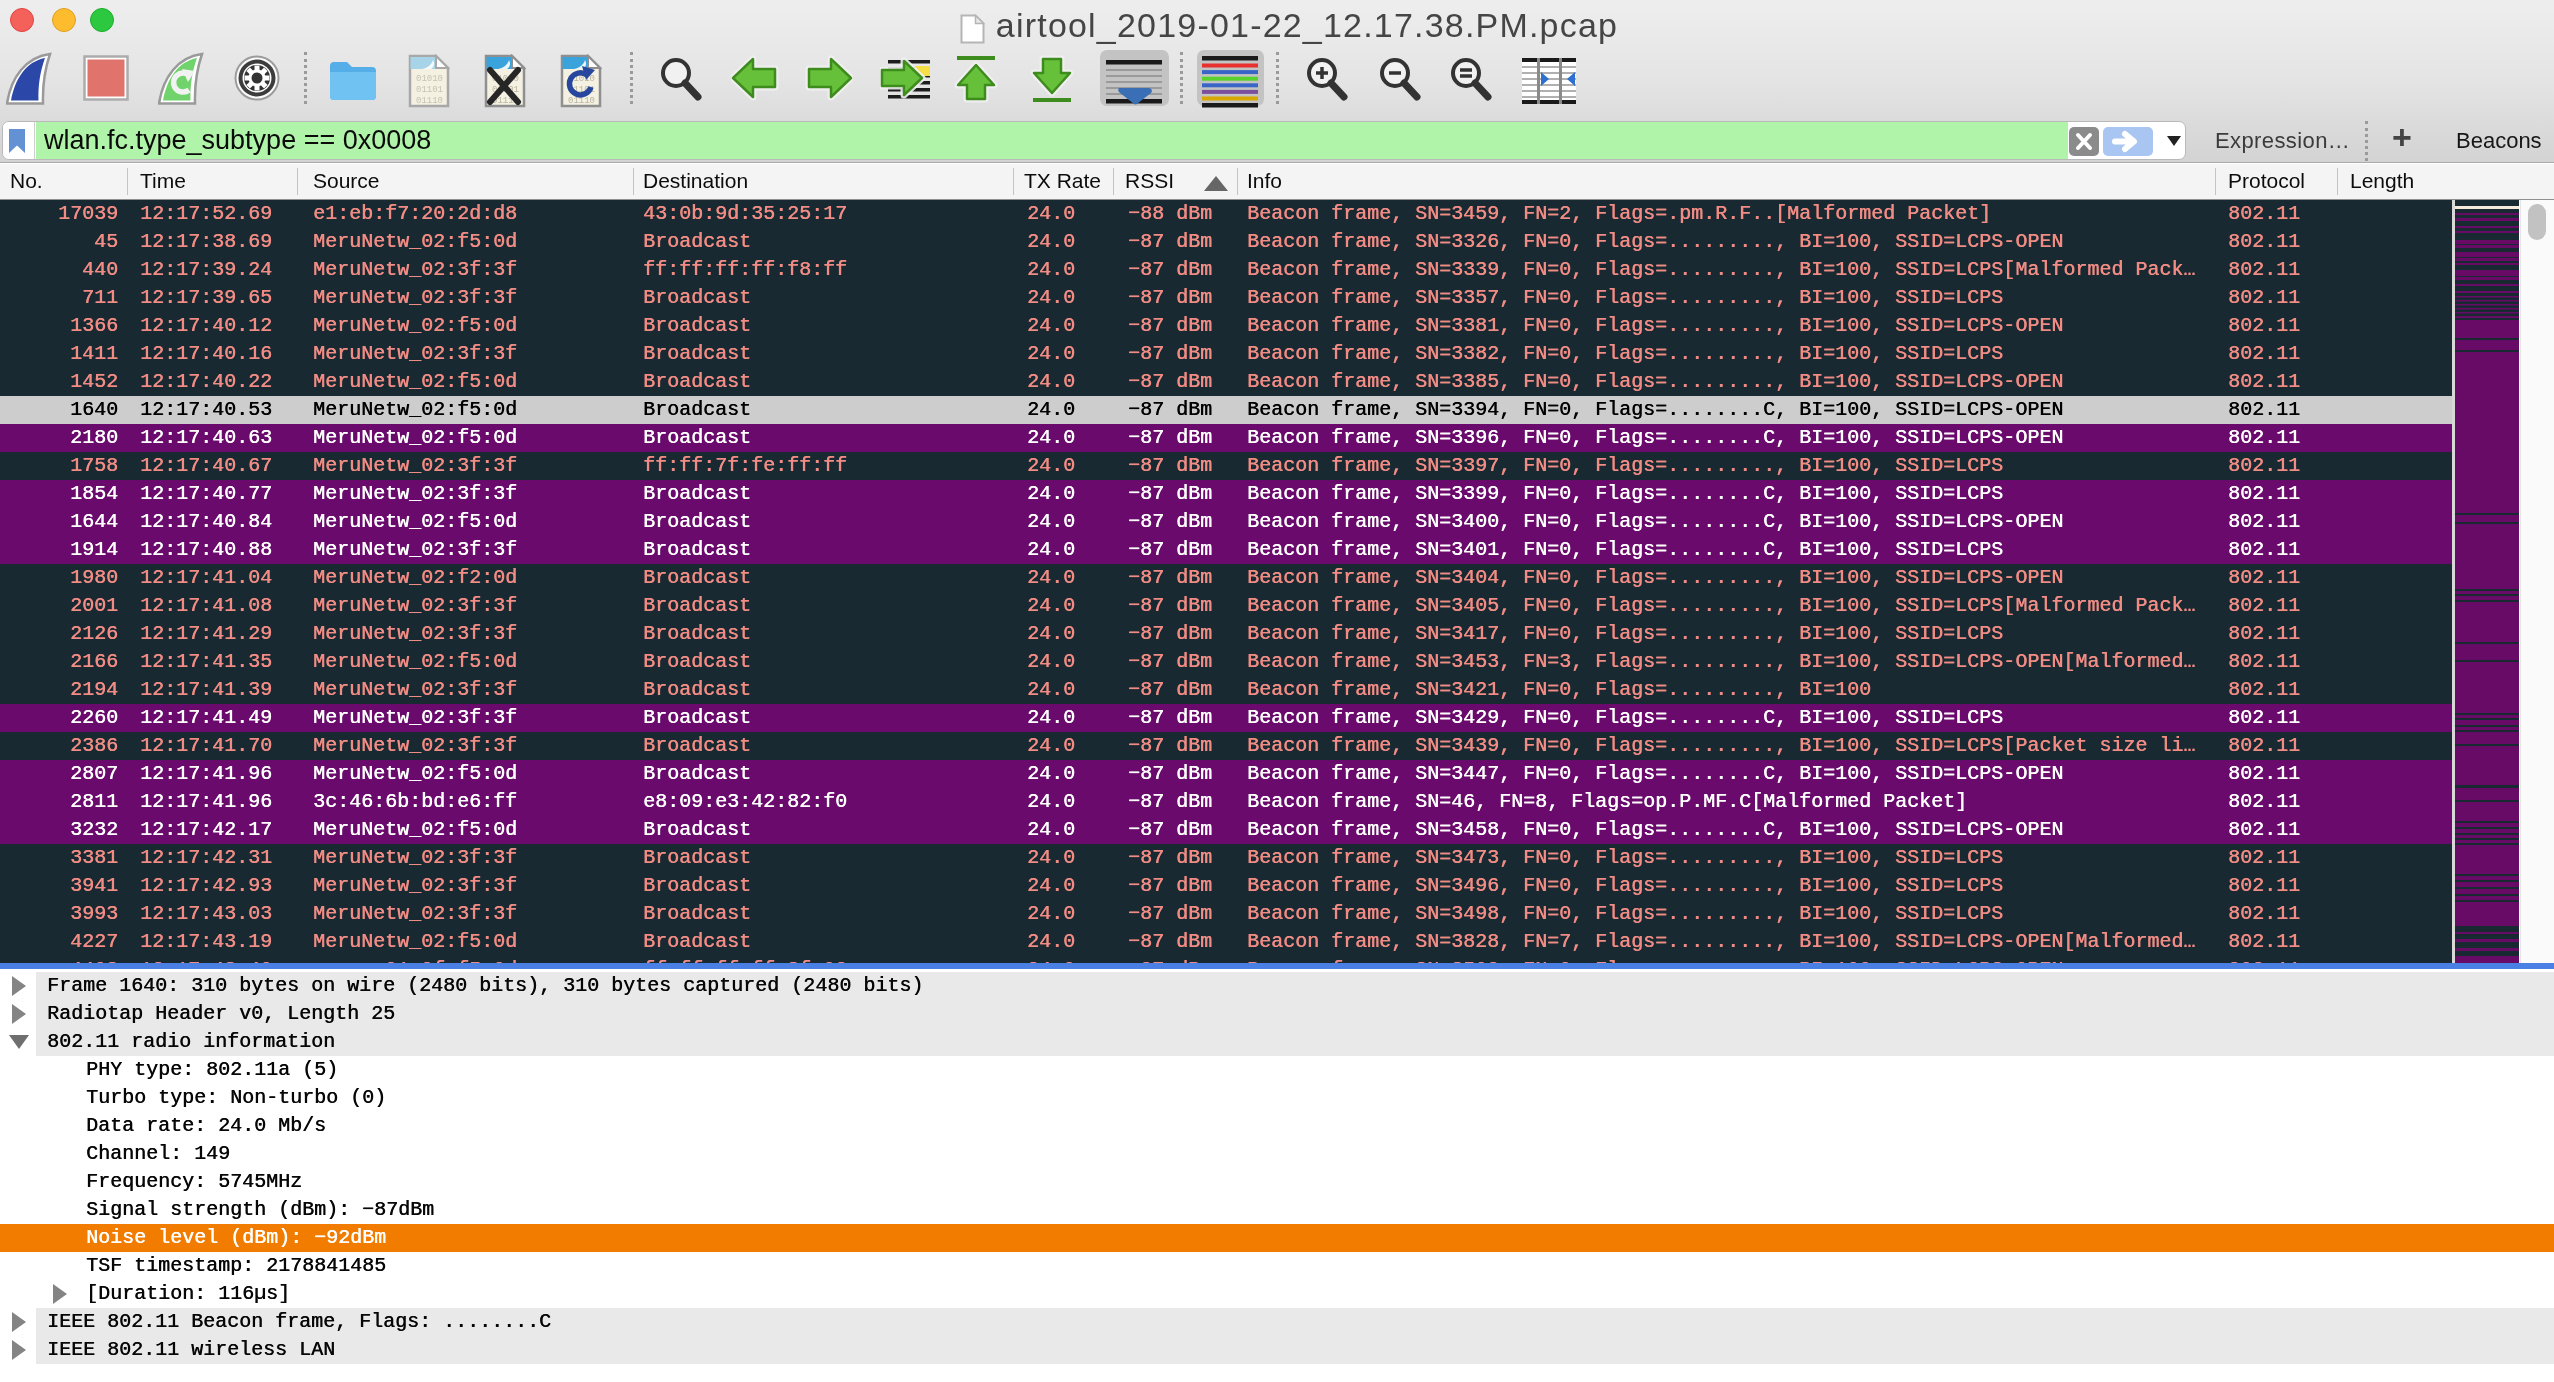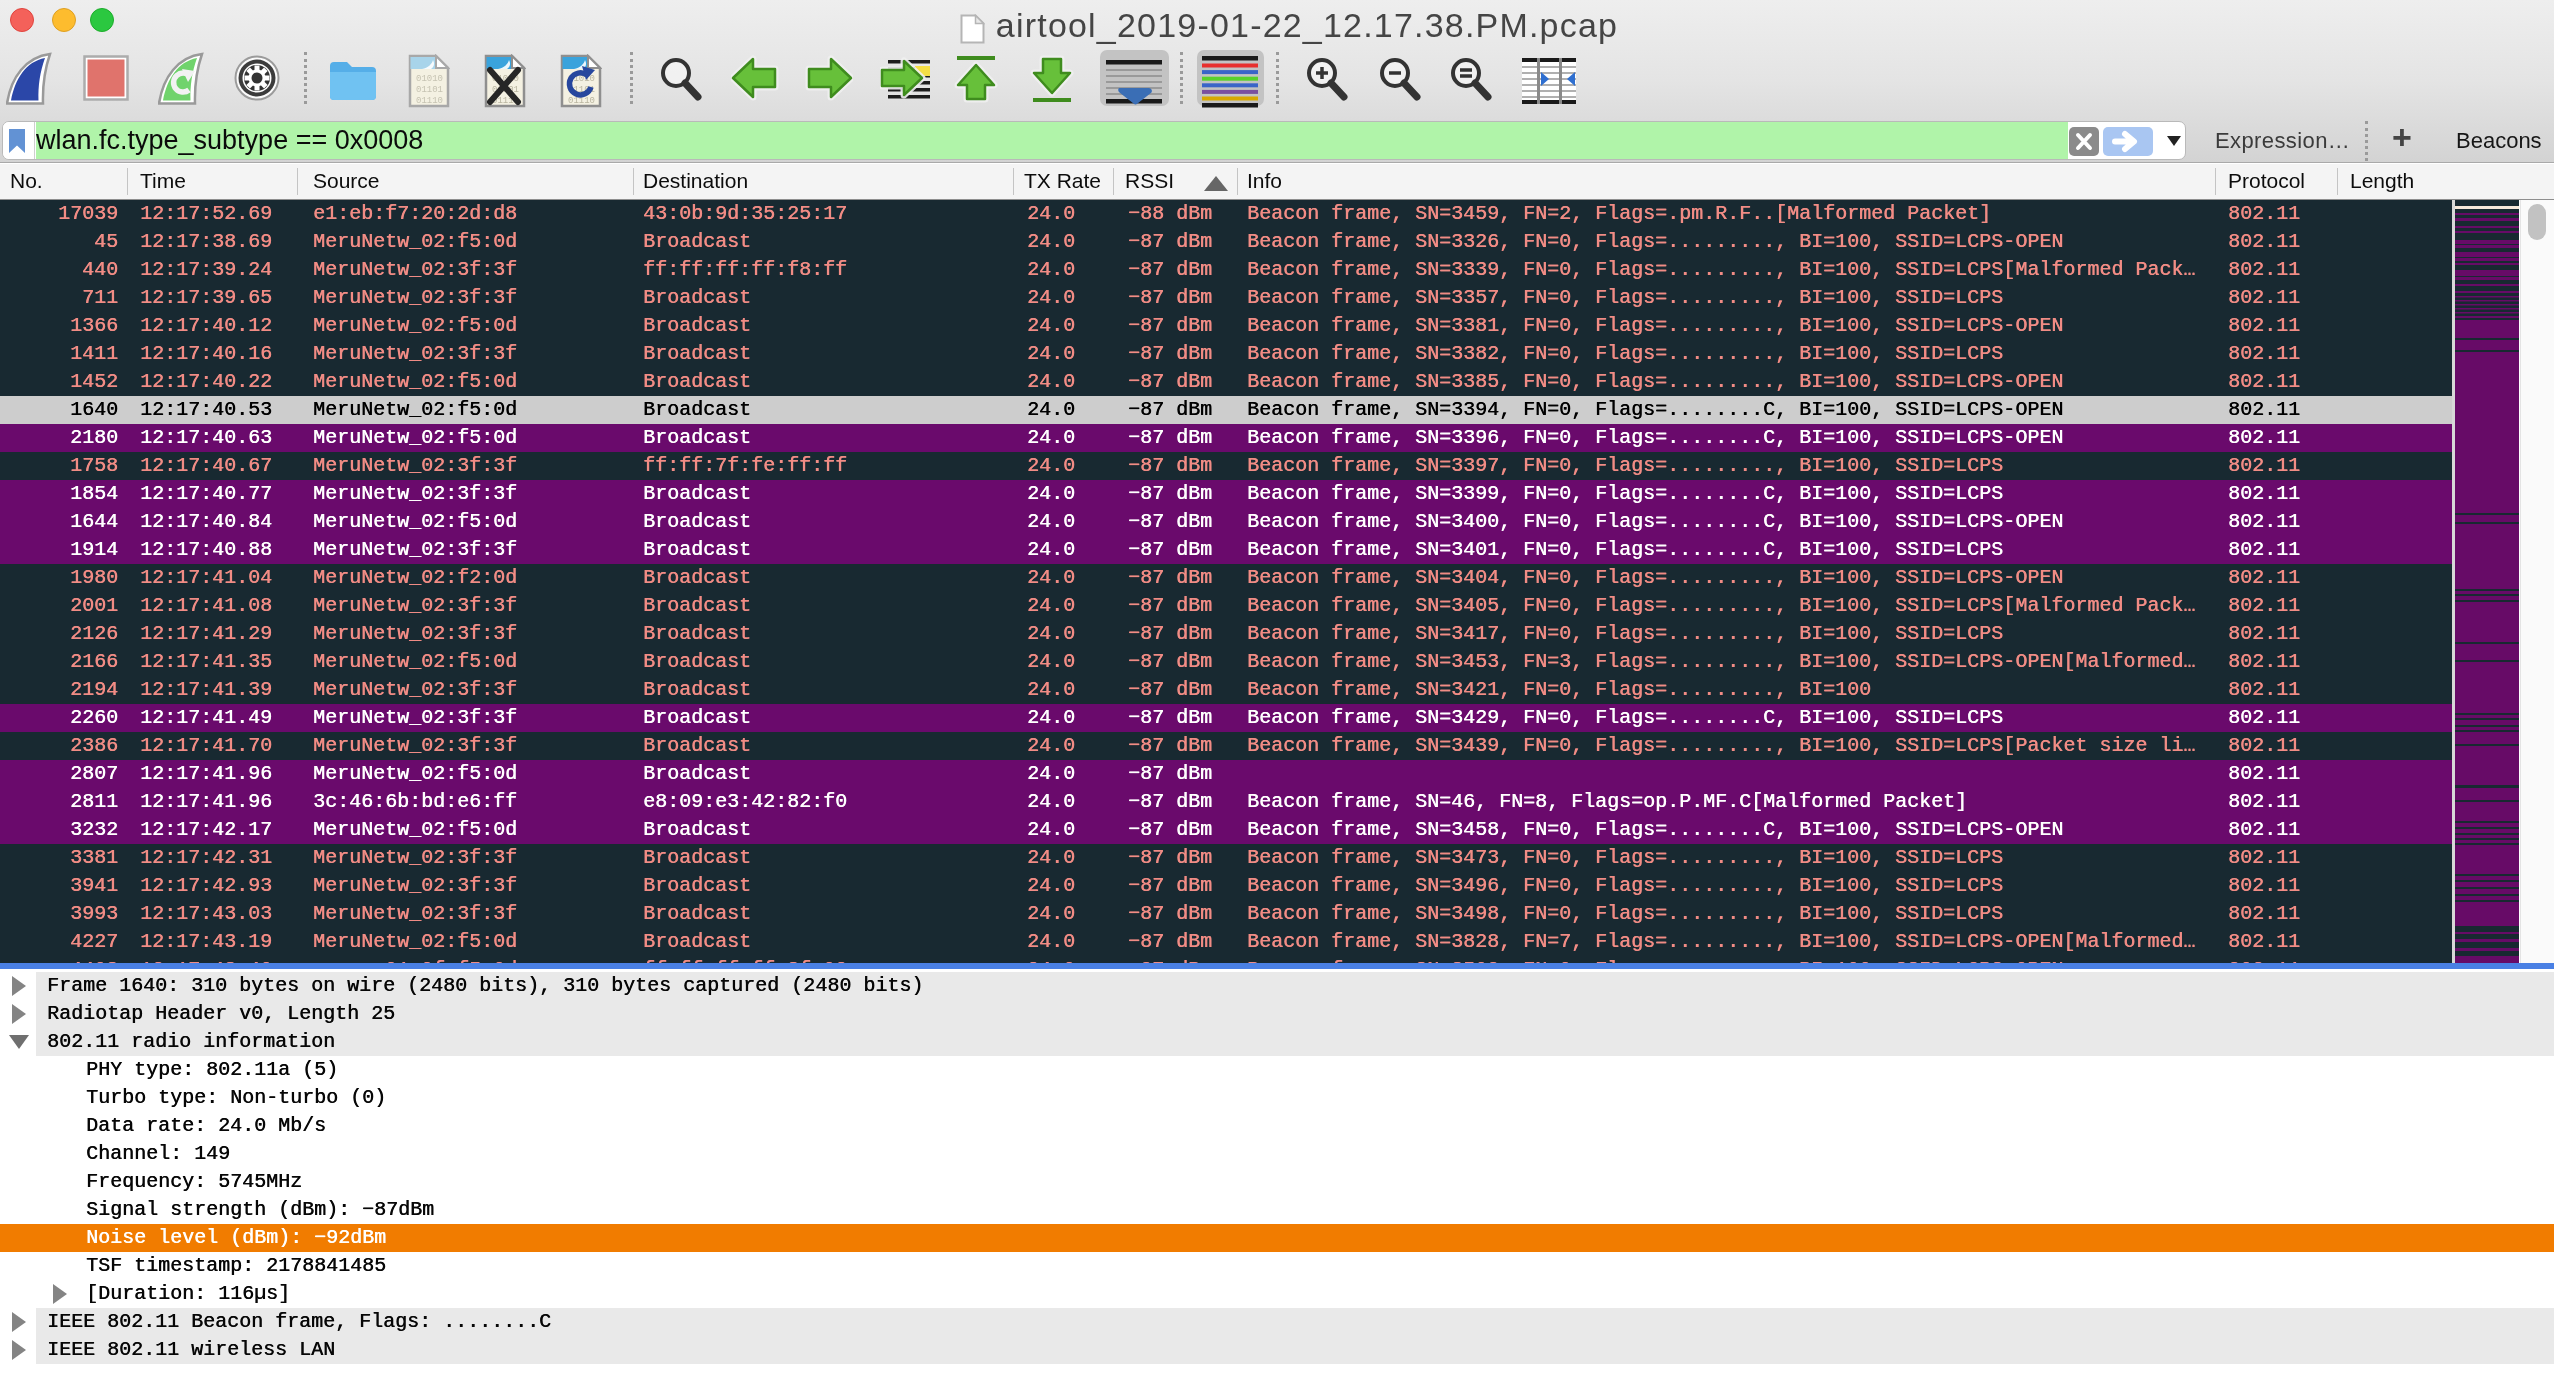--- a/index.html
+++ b/index.html
@@ -11,21 +11,21 @@
 #title{position:absolute;top:6px;left:12px;width:100%;text-align:center;
  font-size:34px;color:#454545;letter-spacing:1.2px}
 .docicon{display:inline-block;vertical-align:-7px;margin-right:11px}
 .sep{position:absolute;top:52px;height:52px;width:0;
  border-left:3px dotted #9a9a9a}
 .pressed{position:absolute;top:50px;height:56px;border-radius:7px;background:#c3c3c3}
 #filterwrap{position:absolute;left:2px;top:121px;width:2184px;height:39px;
  background:#fff;border:1px solid #b9b9b9;border-radius:7px;overflow:hidden}
 #bookmark{position:absolute;left:0;top:0;width:32px;height:39px;background:#fff;border-right:1px solid #cfcfcf}
 #greenfield{position:absolute;left:33px;top:0;width:2032px;height:39px;background:#b0f4a9;
- font-size:27px;color:#0b0b0b;line-height:37px;}
+ font-size:27px;color:#0b0b0b;line-height:37px;padding-left:8px}
 #expr{position:absolute;left:2215px;top:128px;font-size:22px;color:#3b3b3b;letter-spacing:0.4px}
 #plus{position:absolute;left:2392px;top:118px;font-size:34px;color:#444;font-weight:bold}
 #beacons{position:absolute;left:2456px;top:128px;font-size:22px;color:#161616}
 #vsep2{position:absolute;left:2365px;top:121px;height:40px;border-left:3px dotted #9a9a9a}
 #header{position:absolute;left:0;top:164px;width:100%;height:36px;background:#f4f4f4;
  border-bottom:1px solid #8e8e8e;font-size:21px;color:#0c0c0c}
 .hcell{position:absolute;top:5px}
 .hsep{position:absolute;top:4px;height:27px;border-left:1px solid #c4c4c4}
 #plist{position:absolute;left:0;top:200.0px;width:2452px;height:763.0px;overflow:hidden;
  font-family:Liberation Mono, monospace;font-size:20px}
@@ -276,21 +276,21 @@
     <div class="prow r-p" style="top:280.0px"><span class="c-no">1854</span><span class="c-t">12:17:40.77</span><span class="c-s">MeruNetw_02:3f:3f</span><span class="c-dd">Broadcast</span><span class="c-tx">24.0</span><span class="c-rs">−87 dBm</span><span class="c-i">Beacon frame, SN=3399, FN=0, Flags=........C, BI=100, SSID=LCPS</span><span class="c-pr">802.11</span></div>
     <div class="prow r-p" style="top:308.0px"><span class="c-no">1644</span><span class="c-t">12:17:40.84</span><span class="c-s">MeruNetw_02:f5:0d</span><span class="c-dd">Broadcast</span><span class="c-tx">24.0</span><span class="c-rs">−87 dBm</span><span class="c-i">Beacon frame, SN=3400, FN=0, Flags=........C, BI=100, SSID=LCPS-OPEN</span><span class="c-pr">802.11</span></div>
     <div class="prow r-p" style="top:336.0px"><span class="c-no">1914</span><span class="c-t">12:17:40.88</span><span class="c-s">MeruNetw_02:3f:3f</span><span class="c-dd">Broadcast</span><span class="c-tx">24.0</span><span class="c-rs">−87 dBm</span><span class="c-i">Beacon frame, SN=3401, FN=0, Flags=........C, BI=100, SSID=LCPS</span><span class="c-pr">802.11</span></div>
     <div class="prow r-d" style="top:364.0px"><span class="c-no">1980</span><span class="c-t">12:17:41.04</span><span class="c-s">MeruNetw_02:f2:0d</span><span class="c-dd">Broadcast</span><span class="c-tx">24.0</span><span class="c-rs">−87 dBm</span><span class="c-i">Beacon frame, SN=3404, FN=0, Flags=........., BI=100, SSID=LCPS-OPEN</span><span class="c-pr">802.11</span></div>
     <div class="prow r-d" style="top:392.0px"><span class="c-no">2001</span><span class="c-t">12:17:41.08</span><span class="c-s">MeruNetw_02:3f:3f</span><span class="c-dd">Broadcast</span><span class="c-tx">24.0</span><span class="c-rs">−87 dBm</span><span class="c-i">Beacon frame, SN=3405, FN=0, Flags=........., BI=100, SSID=LCPS[Malformed Pack…</span><span class="c-pr">802.11</span></div>
     <div class="prow r-d" style="top:420.0px"><span class="c-no">2126</span><span class="c-t">12:17:41.29</span><span class="c-s">MeruNetw_02:3f:3f</span><span class="c-dd">Broadcast</span><span class="c-tx">24.0</span><span class="c-rs">−87 dBm</span><span class="c-i">Beacon frame, SN=3417, FN=0, Flags=........., BI=100, SSID=LCPS</span><span class="c-pr">802.11</span></div>
     <div class="prow r-d" style="top:448.0px"><span class="c-no">2166</span><span class="c-t">12:17:41.35</span><span class="c-s">MeruNetw_02:f5:0d</span><span class="c-dd">Broadcast</span><span class="c-tx">24.0</span><span class="c-rs">−87 dBm</span><span class="c-i">Beacon frame, SN=3453, FN=3, Flags=........., BI=100, SSID=LCPS-OPEN[Malformed…</span><span class="c-pr">802.11</span></div>
     <div class="prow r-d" style="top:476.0px"><span class="c-no">2194</span><span class="c-t">12:17:41.39</span><span class="c-s">MeruNetw_02:3f:3f</span><span class="c-dd">Broadcast</span><span class="c-tx">24.0</span><span class="c-rs">−87 dBm</span><span class="c-i">Beacon frame, SN=3421, FN=0, Flags=........., BI=100</span><span class="c-pr">802.11</span></div>
     <div class="prow r-p" style="top:504.0px"><span class="c-no">2260</span><span class="c-t">12:17:41.49</span><span class="c-s">MeruNetw_02:3f:3f</span><span class="c-dd">Broadcast</span><span class="c-tx">24.0</span><span class="c-rs">−87 dBm</span><span class="c-i">Beacon frame, SN=3429, FN=0, Flags=........C, BI=100, SSID=LCPS</span><span class="c-pr">802.11</span></div>
     <div class="prow r-d" style="top:532.0px"><span class="c-no">2386</span><span class="c-t">12:17:41.70</span><span class="c-s">MeruNetw_02:3f:3f</span><span class="c-dd">Broadcast</span><span class="c-tx">24.0</span><span class="c-rs">−87 dBm</span><span class="c-i">Beacon frame, SN=3439, FN=0, Flags=........., BI=100, SSID=LCPS[Packet size li…</span><span class="c-pr">802.11</span></div>
-    <div class="prow r-p" style="top:560.0px"><span class="c-no">2807</span><span class="c-t">12:17:41.96</span><span class="c-s">MeruNetw_02:f5:0d</span><span class="c-dd">Broadcast</span><span class="c-tx">24.0</span><span class="c-rs">−87 dBm</span><span class="c-pr">802.11</span></div>
+    <div class="prow r-p" style="top:560.0px"><span class="c-no">2807</span><span class="c-t">12:17:41.96</span><span class="c-s">MeruNetw_02:f5:0d</span><span class="c-dd">Broadcast</span><span class="c-tx">24.0</span><span class="c-rs">−87 dBm</span><span class="c-i">Beacon frame, SN=3447, FN=0, Flags=........C, BI=100, SSID=LCPS-OPEN</span><span class="c-pr">802.11</span></div>
     <div class="prow r-p" style="top:588.0px"><span class="c-no">2811</span><span class="c-t">12:17:41.96</span><span class="c-s">3c:46:6b:bd:e6:ff</span><span class="c-dd">e8:09:e3:42:82:f0</span><span class="c-tx">24.0</span><span class="c-rs">−87 dBm</span><span class="c-i">Beacon frame, SN=46, FN=8, Flags=op.P.MF.C[Malformed Packet]</span><span class="c-pr">802.11</span></div>
     <div class="prow r-p" style="top:616.0px"><span class="c-no">3232</span><span class="c-t">12:17:42.17</span><span class="c-s">MeruNetw_02:f5:0d</span><span class="c-dd">Broadcast</span><span class="c-tx">24.0</span><span class="c-rs">−87 dBm</span><span class="c-i">Beacon frame, SN=3458, FN=0, Flags=........C, BI=100, SSID=LCPS-OPEN</span><span class="c-pr">802.11</span></div>
     <div class="prow r-d" style="top:644.0px"><span class="c-no">3381</span><span class="c-t">12:17:42.31</span><span class="c-s">MeruNetw_02:3f:3f</span><span class="c-dd">Broadcast</span><span class="c-tx">24.0</span><span class="c-rs">−87 dBm</span><span class="c-i">Beacon frame, SN=3473, FN=0, Flags=........., BI=100, SSID=LCPS</span><span class="c-pr">802.11</span></div>
     <div class="prow r-d" style="top:672.0px"><span class="c-no">3941</span><span class="c-t">12:17:42.93</span><span class="c-s">MeruNetw_02:3f:3f</span><span class="c-dd">Broadcast</span><span class="c-tx">24.0</span><span class="c-rs">−87 dBm</span><span class="c-i">Beacon frame, SN=3496, FN=0, Flags=........., BI=100, SSID=LCPS</span><span class="c-pr">802.11</span></div>
     <div class="prow r-d" style="top:700.0px"><span class="c-no">3993</span><span class="c-t">12:17:43.03</span><span class="c-s">MeruNetw_02:3f:3f</span><span class="c-dd">Broadcast</span><span class="c-tx">24.0</span><span class="c-rs">−87 dBm</span><span class="c-i">Beacon frame, SN=3498, FN=0, Flags=........., BI=100, SSID=LCPS</span><span class="c-pr">802.11</span></div>
     <div class="prow r-d" style="top:728.0px"><span class="c-no">4227</span><span class="c-t">12:17:43.19</span><span class="c-s">MeruNetw_02:f5:0d</span><span class="c-dd">Broadcast</span><span class="c-tx">24.0</span><span class="c-rs">−87 dBm</span><span class="c-i">Beacon frame, SN=3828, FN=7, Flags=........., BI=100, SSID=LCPS-OPEN[Malformed…</span><span class="c-pr">802.11</span></div>
     <div class="prow r-d" style="top:756.0px"><span class="c-no">4403</span><span class="c-t">12:17:43.40</span><span class="c-s">ce:ce:91:9f:f5:0d</span><span class="c-dd">ff:ff:ff:ff:3f:02</span><span class="c-tx">24.0</span><span class="c-rs">−87 dBm</span><span class="c-i">Beacon frame, SN=3508, FN=0, Flags=........., BI=100, SSID=LCPS-OPEN</span><span class="c-pr">802.11</span></div>
   </div>
 <div id="sbtrack"></div>
 <div id="mmsep"></div>

